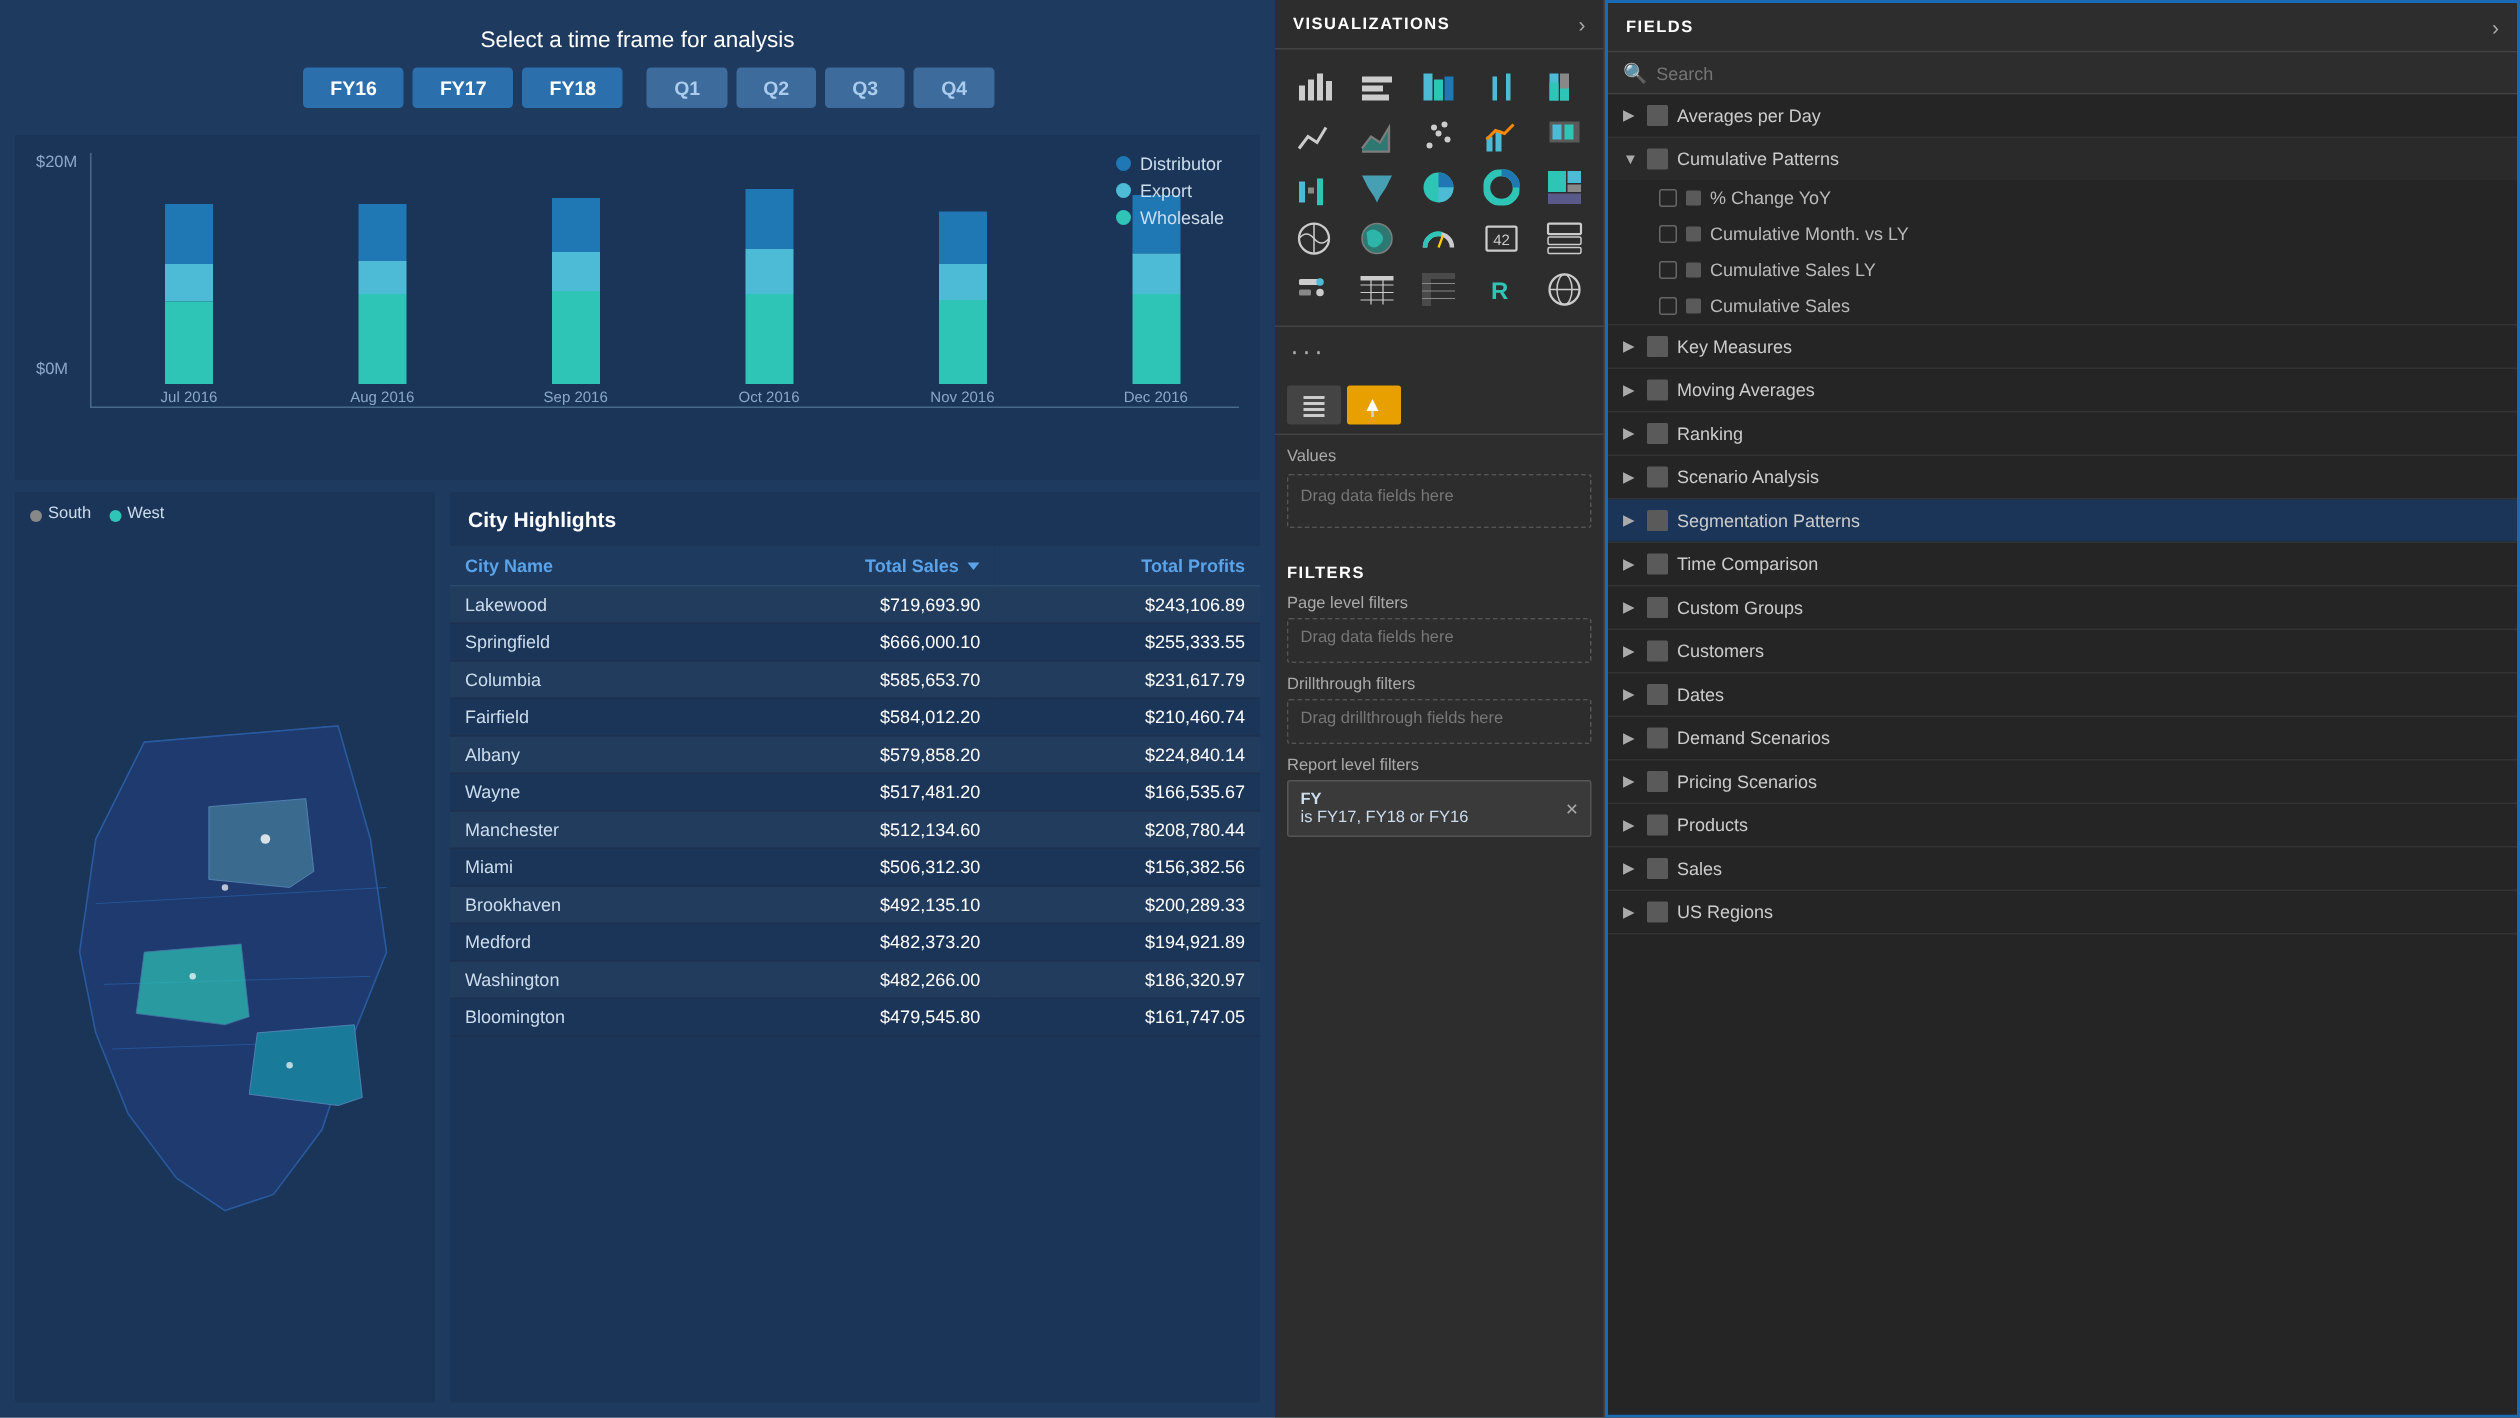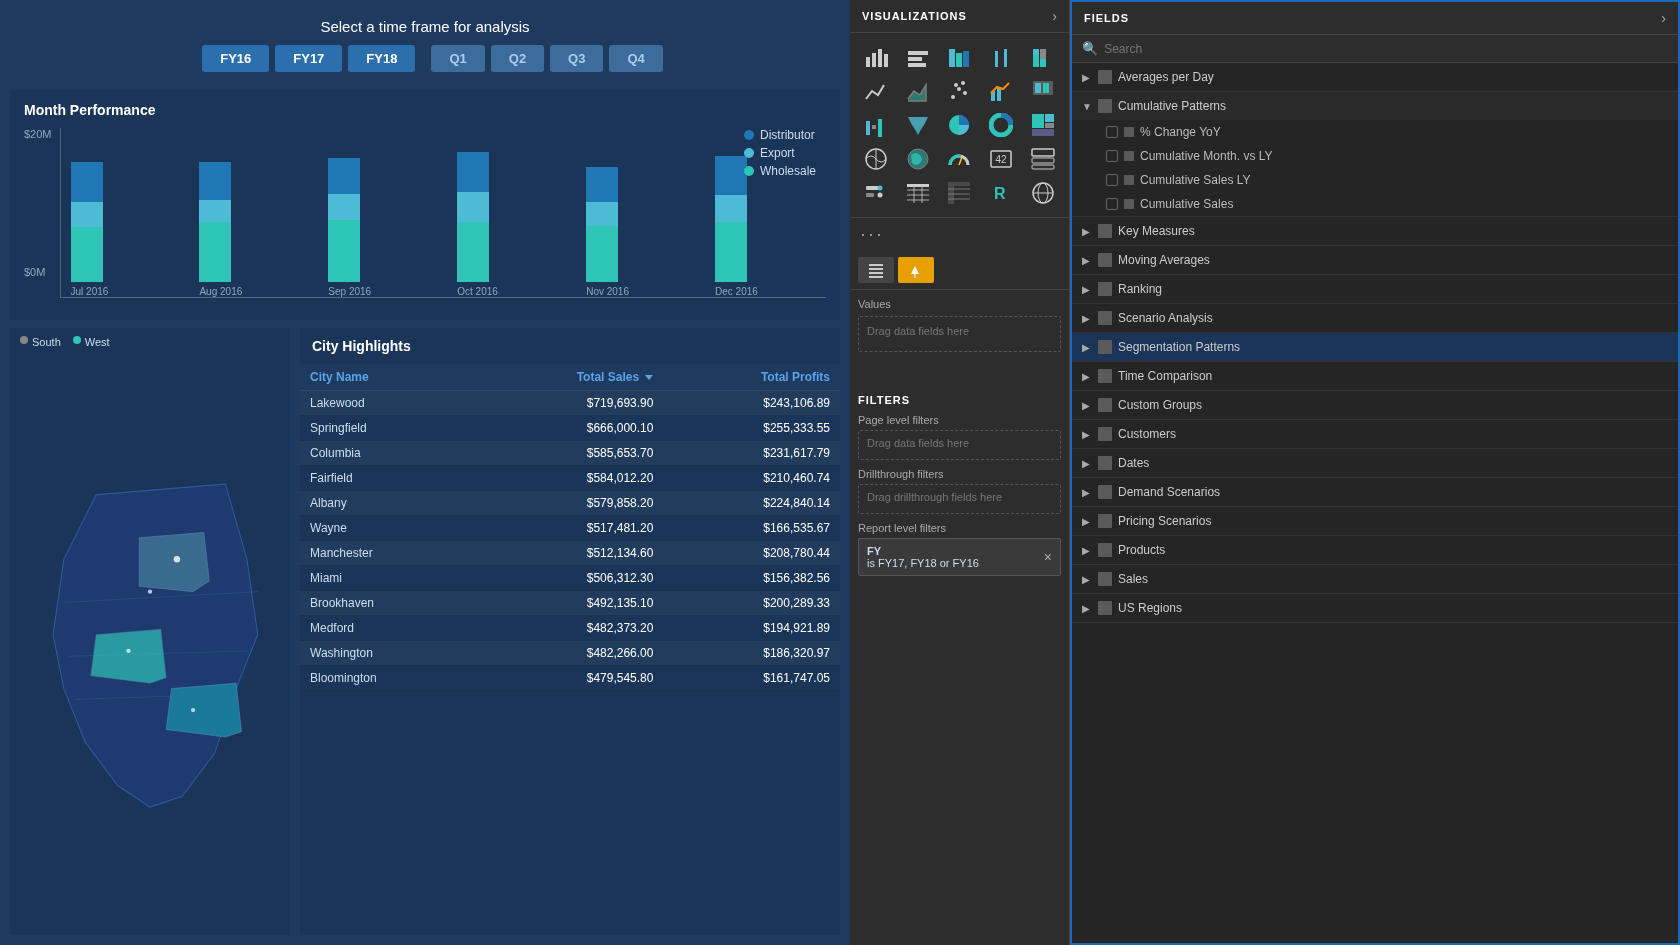--- a/index.html
+++ b/index.html
@@ -125,21 +125,21 @@
       gap: 18px;
       padding-bottom: 0;
       border-left: 1px solid #4a6a8a;
       border-bottom: 1px solid #4a6a8a;
       padding-left: 10px;
     }
 
     .bar-group {
       display: flex;
       flex-direction: column;
-      align-items: flex-start;
+      align-items: center;
       flex: 1;
     }
 
     .bar-stack {
       display: flex;
       flex-direction: column;
       width: 32px;
       cursor: pointer;
     }
 
@@ -201,21 +201,21 @@
     }
 
     .map-legend {
       display: flex;
       gap: 12px;
       padding: 8px 10px;
     }
 
     .map-legend-item {
       display: flex;
-      align-items: flex-start;
+      align-items: flex-end;
       gap: 4px;
       color: #ccddee;
       font-size: 11px;
     }
 
     .map-dot {
       width: 8px;
       height: 8px;
       border-radius: 50%;
     }
@@ -401,21 +401,20 @@
       color: #777;
       font-size: 11px;
       min-height: 36px;
       margin-bottom: 8px;
     }
 
     
     .filters-section {
       padding: 8px;
       flex: 1;
-      margin-top: 18px;
     }
 
     .filters-title {
       color: #ffffff;
       font-size: 11px;
       font-weight: 700;
       letter-spacing: 1px;
       margin-bottom: 8px;
     }
 
@@ -604,21 +603,20 @@
         <button class="tf-btn active">FY17</button>
         <button class="tf-btn active">FY18</button>
         <button class="tf-btn inactive gap">Q1</button>
         <button class="tf-btn inactive">Q2</button>
         <button class="tf-btn inactive">Q3</button>
         <button class="tf-btn inactive">Q4</button>
       </div>
     </div>
 
     <div class="chart-section">
-      <div class="chart-title">Month Performance</div>
       <div class="chart-area">
         <div class="chart-yaxis">
           <span class="chart-ylabel">$20M</span>
           <span class="chart-ylabel">$0M</span>
         </div>
         <div class="chart-bars-container">
           <div class="bars-area">
 
             <div class="bar-group">
               <div class="bar-stack">

